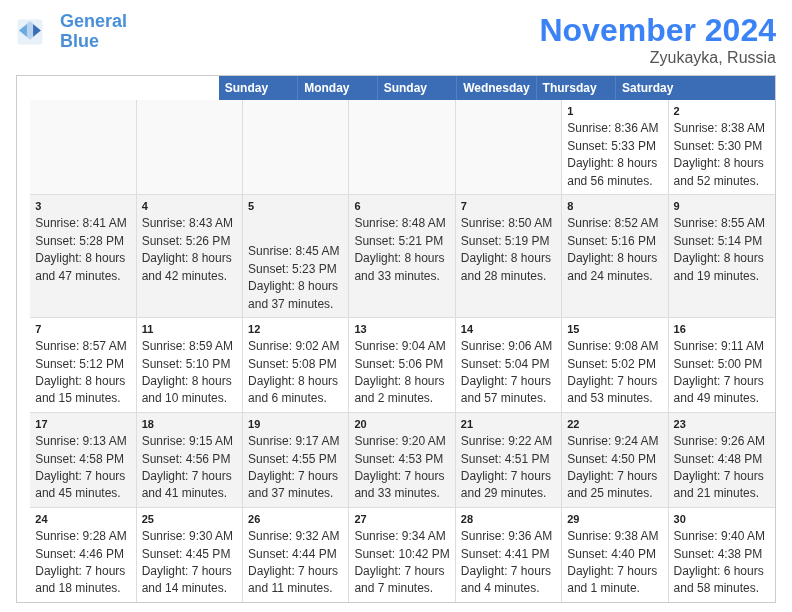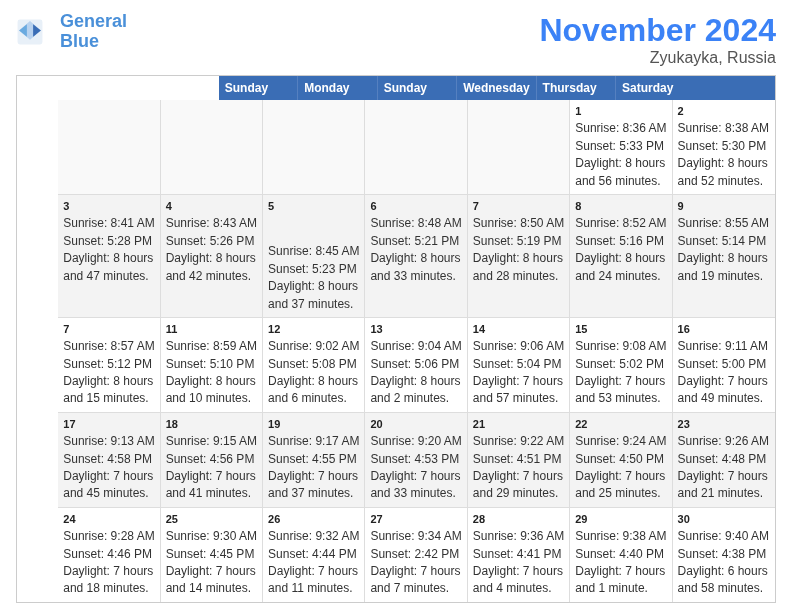--- a/index.html
+++ b/index.html
@@ -333,21 +333,21 @@
           <div class="cal-cell">
             <span class="day-num">26</span>
             <div class="cell-text" style="white-space: pre-line;">Sunrise: 9:32 AM
 Sunset: 4:44 PM
 Daylight: 7 hours
 and 11 minutes.</div>
           </div>
           <div class="cal-cell">
             <span class="day-num">27</span>
             <div class="cell-text" style="white-space: pre-line;">Sunrise: 9:34 AM
-Sunset: 2:42 PM
+Sunset: 10:42 PM
 Daylight: 7 hours
 and 7 minutes.</div>
           </div>
           <div class="cal-cell">
             <span class="day-num">28</span>
             <div class="cell-text" style="white-space: pre-line;">Sunrise: 9:36 AM
 Sunset: 4:41 PM
 Daylight: 7 hours
 and 4 minutes.</div>
           </div>

